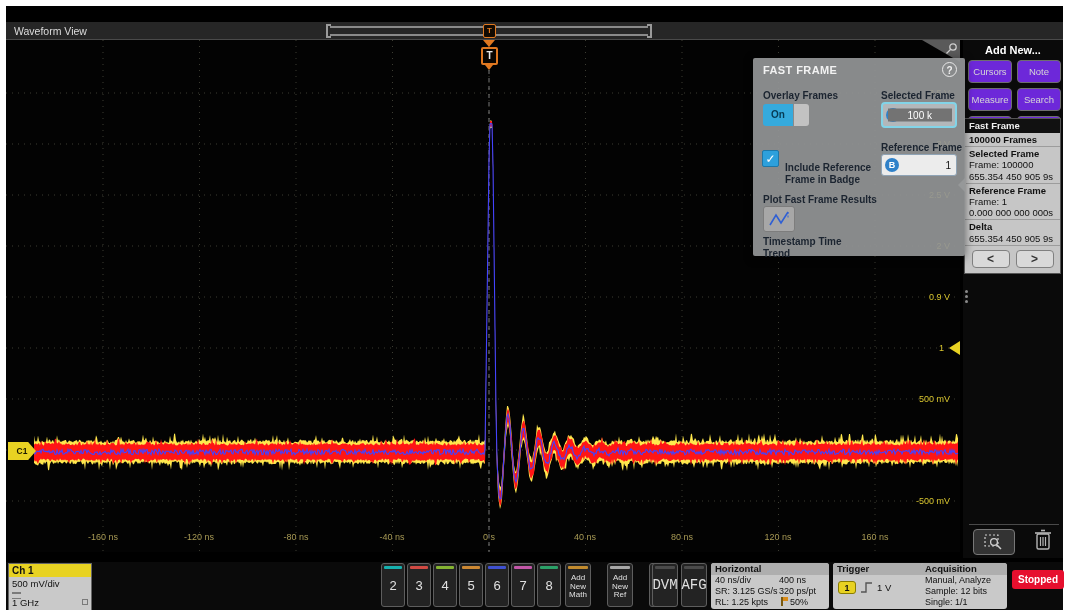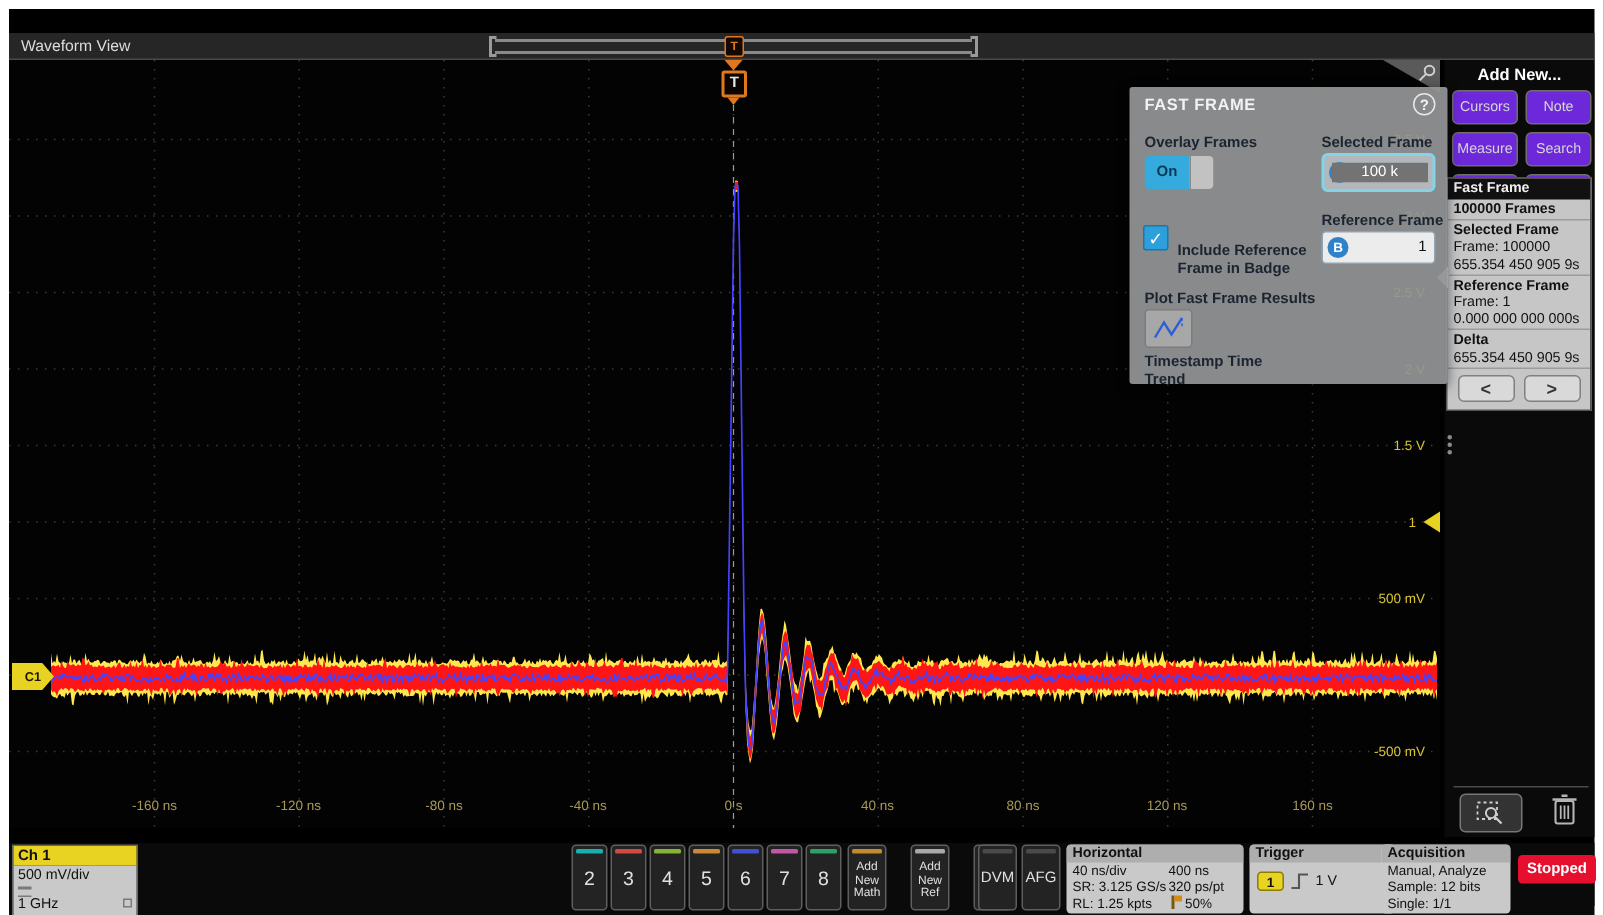--- a/index.html
+++ b/index.html
@@ -78,21 +78,21 @@
   .ch1-body { background:#c9c9c9; color:#111; font-size:9.5px; padding:1px 3px 2px; line-height:1.2; }
   .mini-icon { display:inline-block; vertical-align:middle; }
   .coupling { width:9px; height:7px; border-top:2px solid #7a7a7a; border-bottom:1px solid #7a7a7a; }
   .bwlimit { width:6px; height:6px; border:1px solid #7a7a7a; float:right; margin-top:2px; }
   .chan-strip { position:absolute; left:375px; top:1px; display:flex; gap:2px; }
   .chan-btn { position:relative; width:24px; height:44px; background:#232323; border:1px solid #5e5e5e; border-radius:3px; color:#e0e0e0; font-size:13px; display:flex; align-items:center; justify-content:center; }
   .chan-btn .stripe { position:absolute; left:2px; right:2px; top:2px; height:3px; border-radius:1px; }
   .adds-strip { position:absolute; left:559px; top:1px; display:flex; gap:16px; }
   .add-btn { position:relative; width:26px; height:44px; background:#232323; border:1px solid #5e5e5e; border-radius:3px; color:#e0e0e0; font-size:8px; line-height:1.1; display:flex; align-items:center; justify-content:center; text-align:center; padding-top:4px; }
   .add-btn .stripe { position:absolute; left:2px; right:2px; top:2px; height:3px; border-radius:1px; }
-  .util-btn { position:absolute; top:1px; height:44px; background:#232323; border:1px solid #5e5e5e; border-radius:3px; color:#e0e0e0; font-size:10px; display:flex; align-items:center; justify-content:center; }
+  .util-btn { position:absolute; top:1px; height:44px; background:#232323; border:1px solid #5e5e5e; border-radius:3px; color:#e0e0e0; font-size:14px; display:flex; align-items:center; justify-content:center;font-family:Liberation Mono, monospace; }
   .util-btn .stripe { position:absolute; left:2px; right:2px; top:2px; height:3px; border-radius:1px; background:#4a4a4a; }
   .badge { position:absolute; top:1px; height:46px; background:#c9c9c9; border-radius:3px; overflow:hidden; color:#111; }
   .badge-head { background:#aeaeae; font-size:9.5px; font-weight:bold; padding:0 4px; height:12px; line-height:12px; }
   .badge-row { font-size:9px; padding:0 4px; line-height:11px; display:flex; }
   .badge-row .c1 { width:64px; }
   .trig-body { display:flex; align-items:center; gap:4px; padding:6px 5px; }
   .trig-src { width:18px; height:13px; background:#e8d222; border:1px solid #8a7d00; border-radius:3px; color:#111; font-size:9px; font-weight:bold; text-align:center; line-height:12px; }
   .stopped { position:absolute; left:1006px; top:8px; width:52px; height:19px; background:#e60f2e; border-radius:3px; color:#fff; font-size:10px; font-weight:bold; text-align:center; line-height:19px; }
   .flag-ic { display:inline-block; width:7px; height:9px; position:relative; margin:0 2px; }
   .flag-ic:before { content:""; position:absolute; left:0; top:0; width:1.5px; height:9px; background:#7a5a10; }
@@ -113,21 +113,21 @@
     </div>
   </div>
 
   <div class="main">
 
     <div class="plot">
       <span class="ylab dim" style="top:48px">3.5 V</span>
       <span class="ylab dim" style="top:99px">3 V</span>
       <span class="ylab dim" style="top:150px">2.5 V</span>
       <span class="ylab" style="top:201px">2 V</span>
-      <span class="ylab" style="top:252px">1.5 V</span>
+      <span class="ylab" style="top:252px">0.9 V</span>
       <span class="ylab" style="top:303px; right:16px">1</span>
       <span class="ylab" style="top:354px">500 mV</span>
       <span class="ylab zero" style="top:405px">0 V</span>
       <span class="ylab" style="top:456px">-500 mV</span>
 
       <svg id="wave-svg" width="954" height="512">
           <line x1="0" y1="53" x2="954" y2="53" stroke="#3c3c32" stroke-width="1" stroke-dasharray="1 5"></line>
           <line x1="0" y1="104" x2="954" y2="104" stroke="#3c3c32" stroke-width="1" stroke-dasharray="1 5"></line>
           <line x1="0" y1="155" x2="954" y2="155" stroke="#3c3c32" stroke-width="1" stroke-dasharray="1 5"></line>
           <line x1="0" y1="206" x2="954" y2="206" stroke="#3c3c32" stroke-width="1" stroke-dasharray="1 5"></line>

